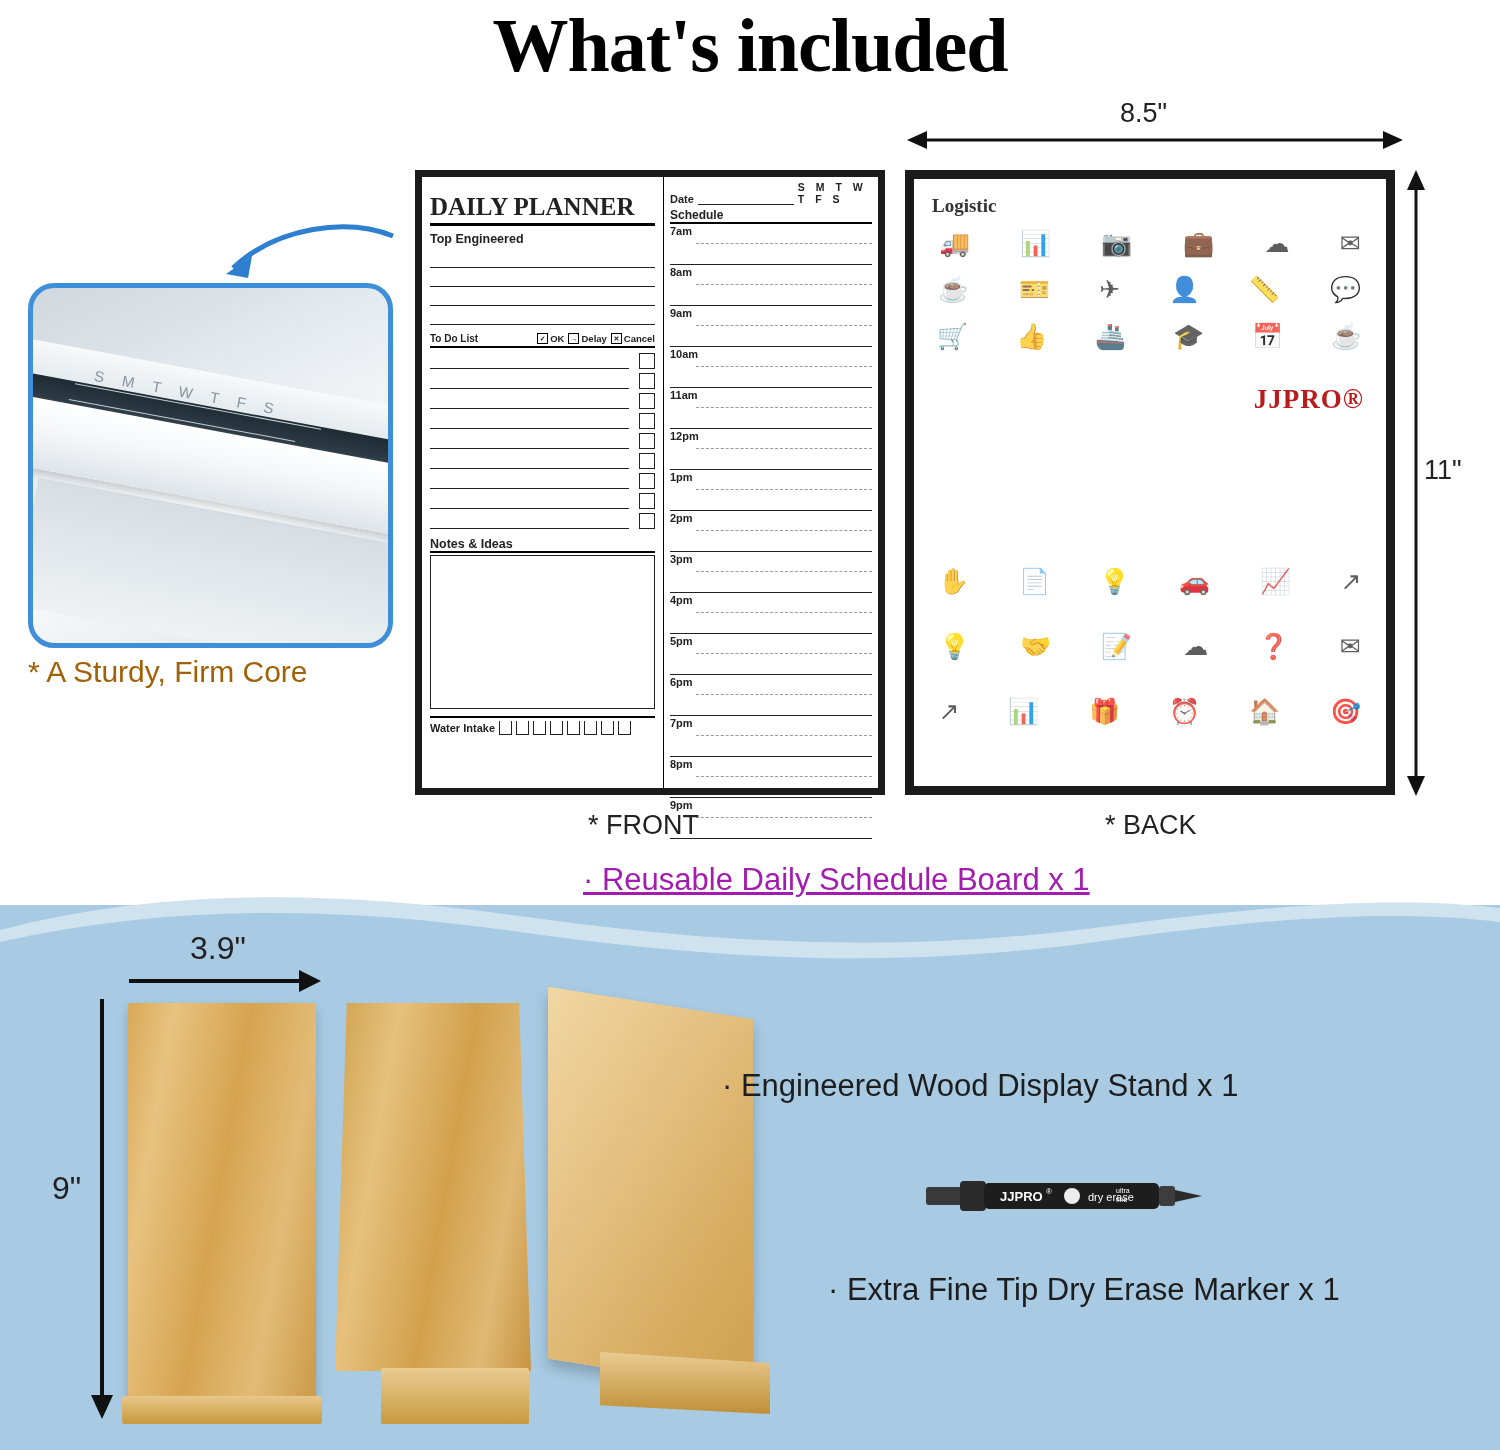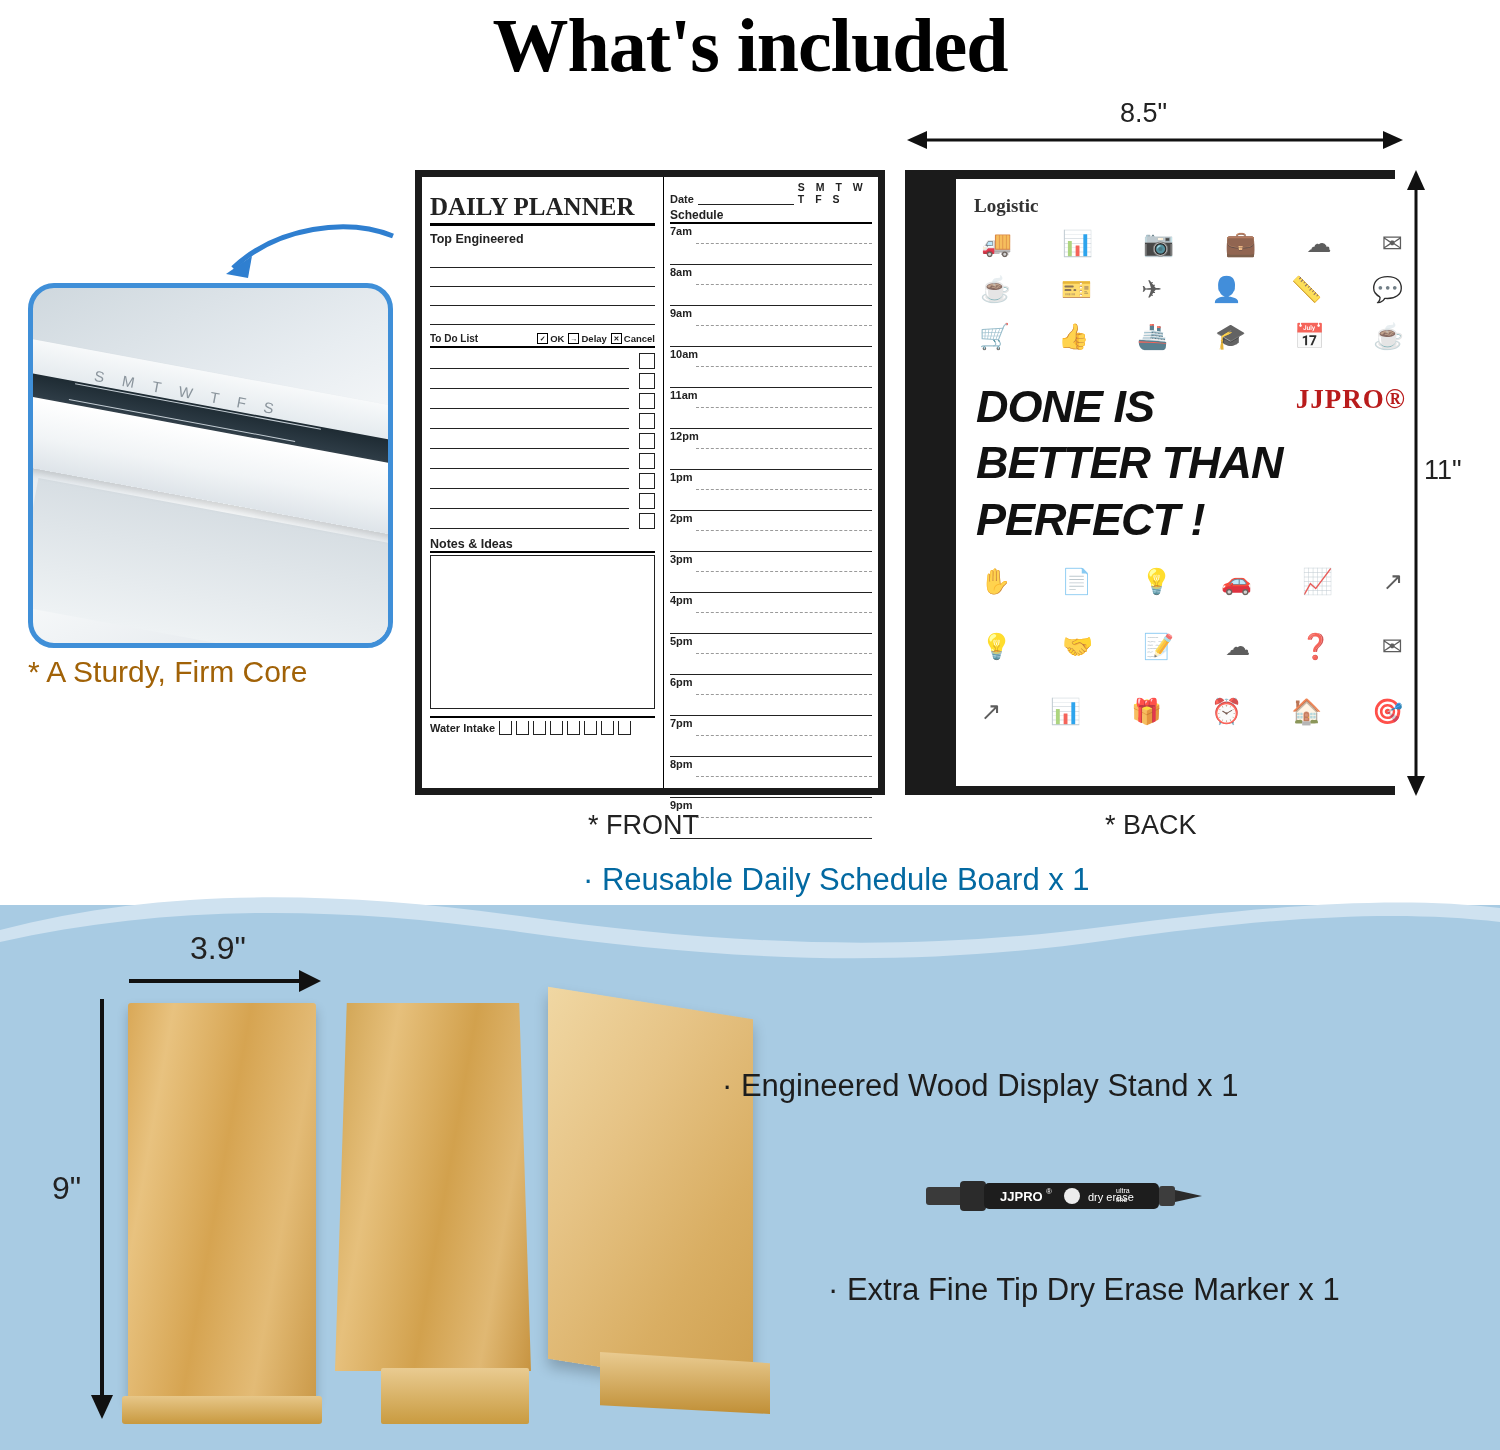--- a/index.html
+++ b/index.html
@@ -90,38 +90,38 @@
   .smtwtfs{letter-spacing:4px;font-size:10.5px;margin-left:auto;}
   .sched-label{font-size:12px;font-weight:bold;border-bottom:2px solid #000;margin-top:3px;}
   .hour{border-bottom:1px solid #222;position:relative;height:40px;}
   .hour .hh{position:absolute;left:0;top:1px;font-size:11px;font-weight:bold;}
   .hour .half{position:absolute;left:26px;right:0;top:19px;border-bottom:1px dashed #9a9a9a;}
   
   .back-card{
     position:absolute;left:905px;top:170px;width:490px;height:625px;
     background:#1b1b1b;padding:9px;box-sizing:border-box;
   }
-  .back-inner{width:100%;height:100%;background:#fff;position:relative;overflow:hidden;margin-left:42px;}
+  .back-inner{width:100%;height:100%;background:#fff;position:relative;overflow:hidden;}
   .doodle-row{position:absolute;left:0;width:100%;display:flex;justify-content:space-around;align-items:center;color:#3a3a3a;}
   .doodle{font-size:25px;line-height:1;opacity:.82;}
   .logistic{position:absolute;left:18px;top:16px;font-family:"Liberation Serif",serif;font-size:19px;font-weight:bold;color:#333;}
   .slogan{
     position:absolute;left:20px;top:200px;width:360px;
     font-family:"Liberation Sans",sans-serif;font-weight:bold;font-style:italic;
     font-size:45px;line-height:1.25;letter-spacing:-1px;color:#111;
   }
   .brandmark{
     position:absolute;right:22px;top:205px;font-family:"Liberation Serif",serif;
     font-weight:bold;font-size:27px;color:#b91c1c;letter-spacing:1px;
   }
   
   .dim-label{position:absolute;font-size:27px;color:#222;font-family:"Liberation Sans",sans-serif;}
   
   .cap{position:absolute;font-size:27px;color:#222;}
-  .cap-big{position:absolute;font-size:31px;color:#0369a1;}
+  .cap-big{position:absolute;font-size:31px;color:#a21caf;text-decoration:underline;}
   
   .blue-panel{
     position:absolute;left:0;top:905px;width:1500px;height:545px;
     background:#a8cbe3;
   }
   .wave{position:absolute;left:0;top:878px;width:1500px;height:90px;}
   .stand{position:absolute;}
   .stand-caption{position:absolute;font-size:31px;color:#1d1d1d;}
   .marker{position:absolute;left:920px;top:1175px;width:340px;height:42px;}
 </style>
@@ -353,25 +353,20 @@
         </div>
         <div class="doodle-row" style="top: 520px;">
           <span class="doodle">↗</span>
           <span class="doodle">📊</span>
           <span class="doodle">🎁</span>
           <span class="doodle">⏰</span>
           <span class="doodle">🏠</span>
           <span class="doodle">🎯</span>
         </div>
       </div>
-    <div class="slogan">
-      <div>DONE IS</div>
-      <div>BETTER THAN</div>
-      <div>PERFECT !</div>
-    </div>
     <div class="brandmark">JJPRO®</div>
   </div>
 </div>
 
 <svg style="position:absolute;left:905px;top:118px;width:500px;height:36px;" viewBox="0 0 500 36">
   <line x1="12" y1="22" x2="490" y2="22" stroke="#111" stroke-width="3"></line>
   <path d="M2 22 L22 13 L22 31 Z" fill="#111"></path>
   <path d="M498 22 L478 13 L478 31 Z" fill="#111"></path>
 </svg>
 <div class="dim-label" style="left:1120px;top:98px;">8.5"</div>

